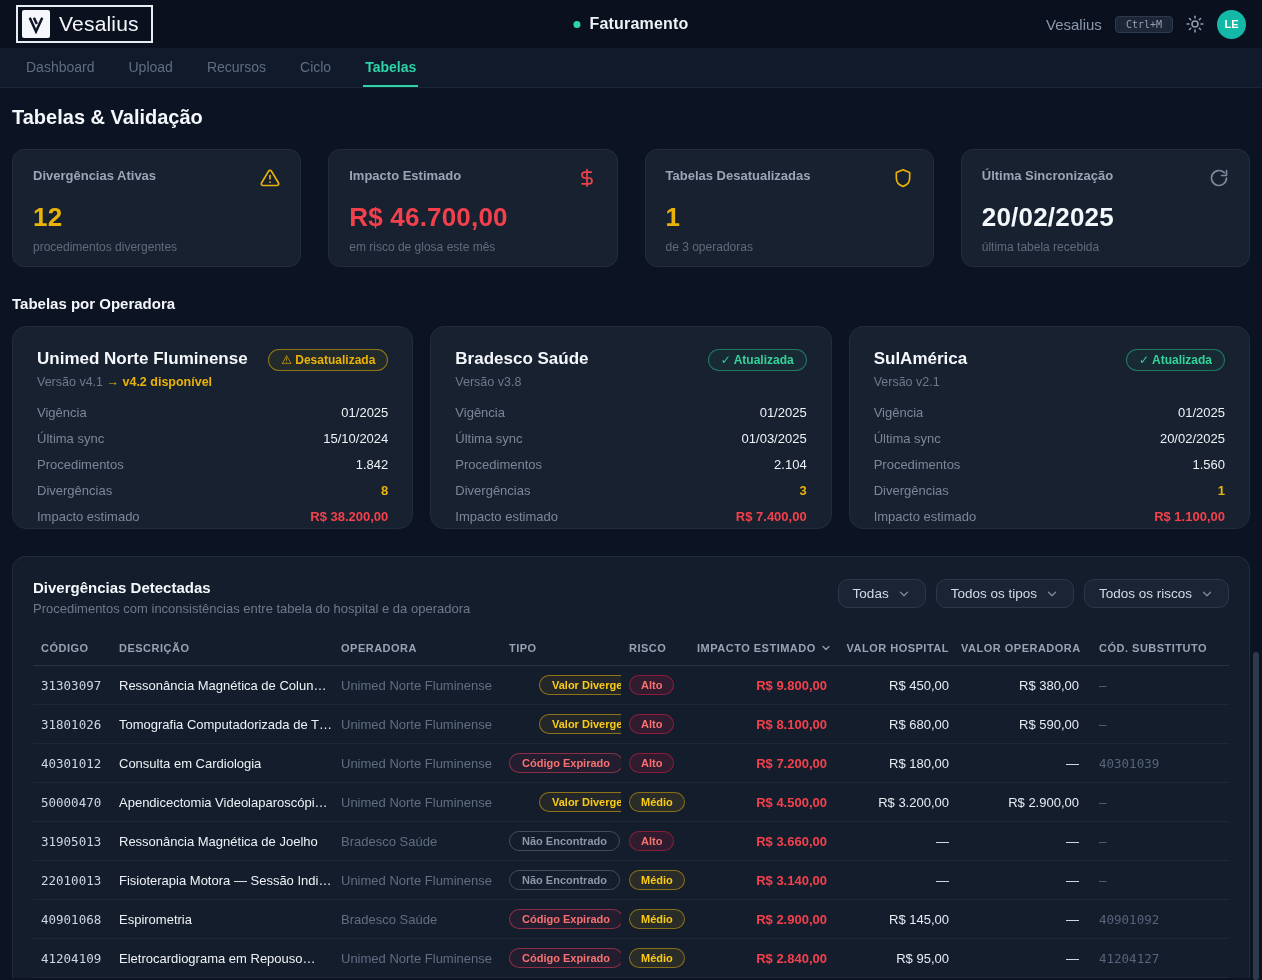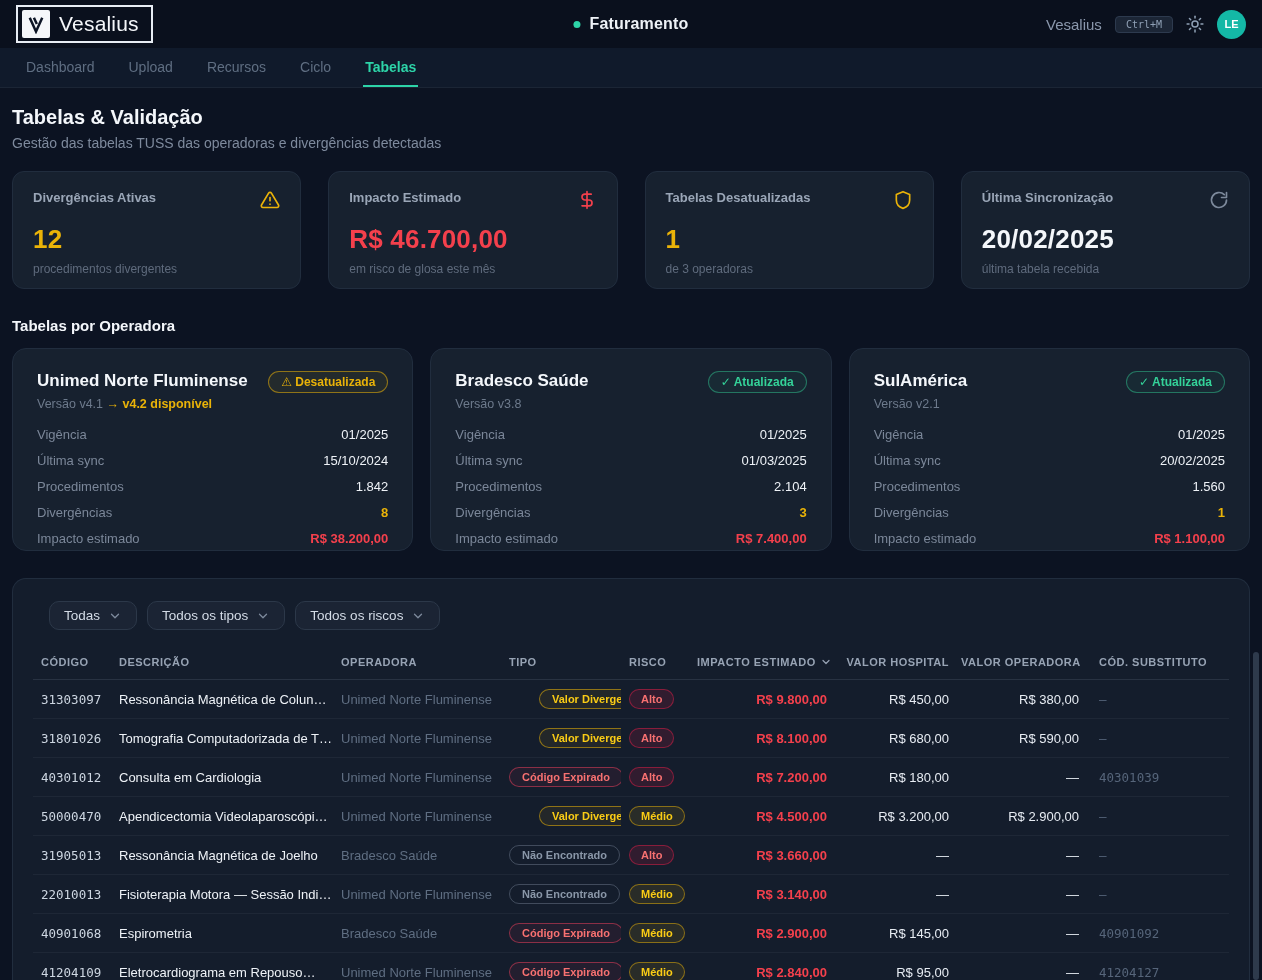--- a/index.html
+++ b/index.html
@@ -147,21 +147,20 @@
 
     <div class="tab tab-idle">Recursos</div>
 
     <div class="tab tab-idle">Ciclo</div>
 
     <div class="tab tab-active">Tabelas</div>
   </nav>
 
 <main class="main">
   <h1 class="page-title">Tabelas &amp; Validação</h1>
-  <p class="page-sub">Gestão das tabelas TUSS das operadoras e divergências detectadas</p>
 
   <div class="stats-row">
     <div class="stat-card">
       <div class="stat-head">
         <span class="stat-title">Divergências Ativas</span>
         <span class="ic-warn">
           <svg viewBox="0 0 24 24" width="20" height="20" fill="none" stroke="currentColor" stroke-width="2" stroke-linecap="round" stroke-linejoin="round">
               <path d="M10.3 3.8 1.8 18a2 2 0 0 0 1.7 3h17a2 2 0 0 0 1.7-3L13.7 3.8a2 2 0 0 0-3.4 0z"></path>
               <line x1="12" y1="9" x2="12" y2="13"></line>
               <line x1="12" y1="17" x2="12.01" y2="17"></line>
@@ -328,20 +327,24 @@
           <div class="op-field k-danger">
             <span class="f-label">Impacto estimado</span>
             <span class="f-val">R$ 1.100,00</span>
           </div>
         </div>
     </div>
   </div>
 
   <section class="table-card">
     <div class="tbl-top">
+      <div>
+        <h3 class="tbl-title">Divergências Detectadas</h3>
+        <p class="tbl-sub">Procedimentos com inconsistências entre tabela do hospital e da operadora</p>
+      </div>
       <div class="filters">
 
           <button class="filter-btn">
             <span>Todas</span>
             <svg viewBox="0 0 24 24" width="14" height="14" fill="none" stroke="currentColor" stroke-width="2.2" stroke-linecap="round" stroke-linejoin="round">
               <polyline points="6 9 12 15 18 9"></polyline>
             </svg>
           </button>
 
           <button class="filter-btn">

